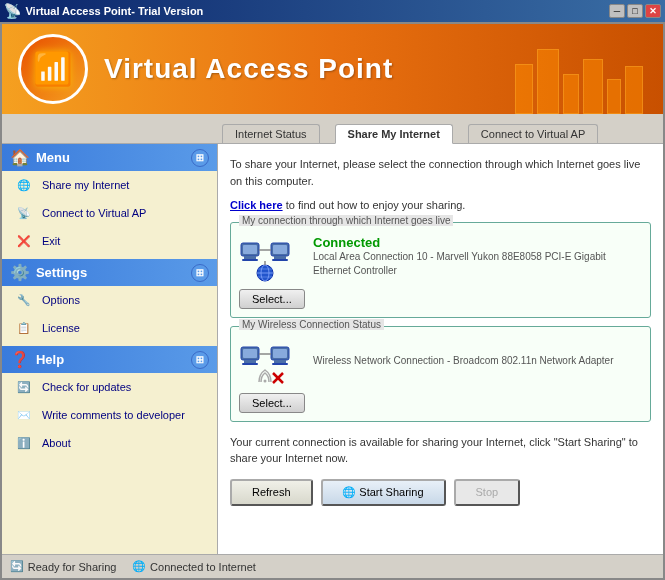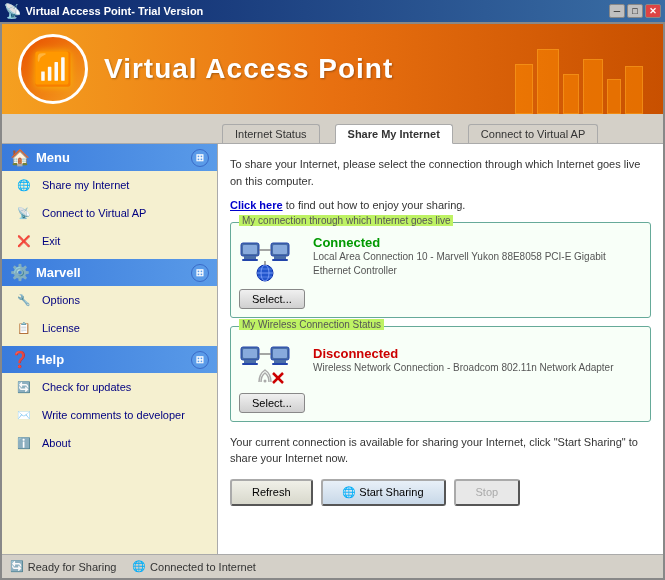--- a/index.html
+++ b/index.html
@@ -185,21 +185,21 @@
       border: 1px solid #6a9;
       border-radius: 3px;
       padding: 8px;
       background: #f8fff8;
       position: relative;
     }
     .wireless-legend {
       position: absolute;
       top: -8px; left: 8px;
       font-size: 10px; color: #555;
-      background: #bef264;
+      background: #e5e5e5;
       padding: 0 3px;
     }
 
     .connection-row {
       display: flex;
       align-items: center;
       gap: 22px;
       margin-bottom: 6px;
     }
     .connection-info { flex: 1; }
@@ -332,21 +332,21 @@
         <div class="sidebar-item">
           <div class="sidebar-item-icon">❌</div>
           <span>Exit</span>
         </div>
       </div>
 
       <div class="sidebar-section">
         <div class="sidebar-header">
           <div class="sidebar-header-left">
             <span class="sidebar-icon">⚙️</span>
-            <span>Marvell</span>
+            <span>Settings</span>
           </div>
           <div class="collapse-btn">⊞</div>
         </div>
         <div class="sidebar-item">
           <div class="sidebar-item-icon">🔧</div>
           <span>Options</span>
         </div>
         <div class="sidebar-item">
           <div class="sidebar-item-icon">📋</div>
           <span>License</span>
@@ -441,21 +441,20 @@
                 <path d="M12,14 Q12,6 6,2 Q0,6 0,14" fill="none" stroke="#aaa" stroke-width="1.5"></path>
                 <path d="M10,14 Q10,8 6,5 Q2,8 2,14" fill="none" stroke="#aaa" stroke-width="1.5"></path>
                 <circle cx="6" cy="13" r="1.5" fill="#aaa"></circle>
               </g>
 
               <line x1="34" y1="38" x2="44" y2="48" stroke="#cc0000" stroke-width="2.5"></line>
               <line x1="44" y1="38" x2="34" y2="48" stroke="#cc0000" stroke-width="2.5"></line>
             </svg>
           </div>
           <div class="connection-info">
-            <div class="status-disconnected">Disconnected</div>
             <div class="status-desc">Wireless Network Connection - Broadcom 802.11n Network Adapter</div>
           </div>
         </div>
         <button class="select-btn">Select...</button>
       </div>
 
       <div class="bottom-text">
         <span>Your current connection is available for sharing your Internet, click "Start Sharing" to share your Internet now.</span>
       </div>
 

